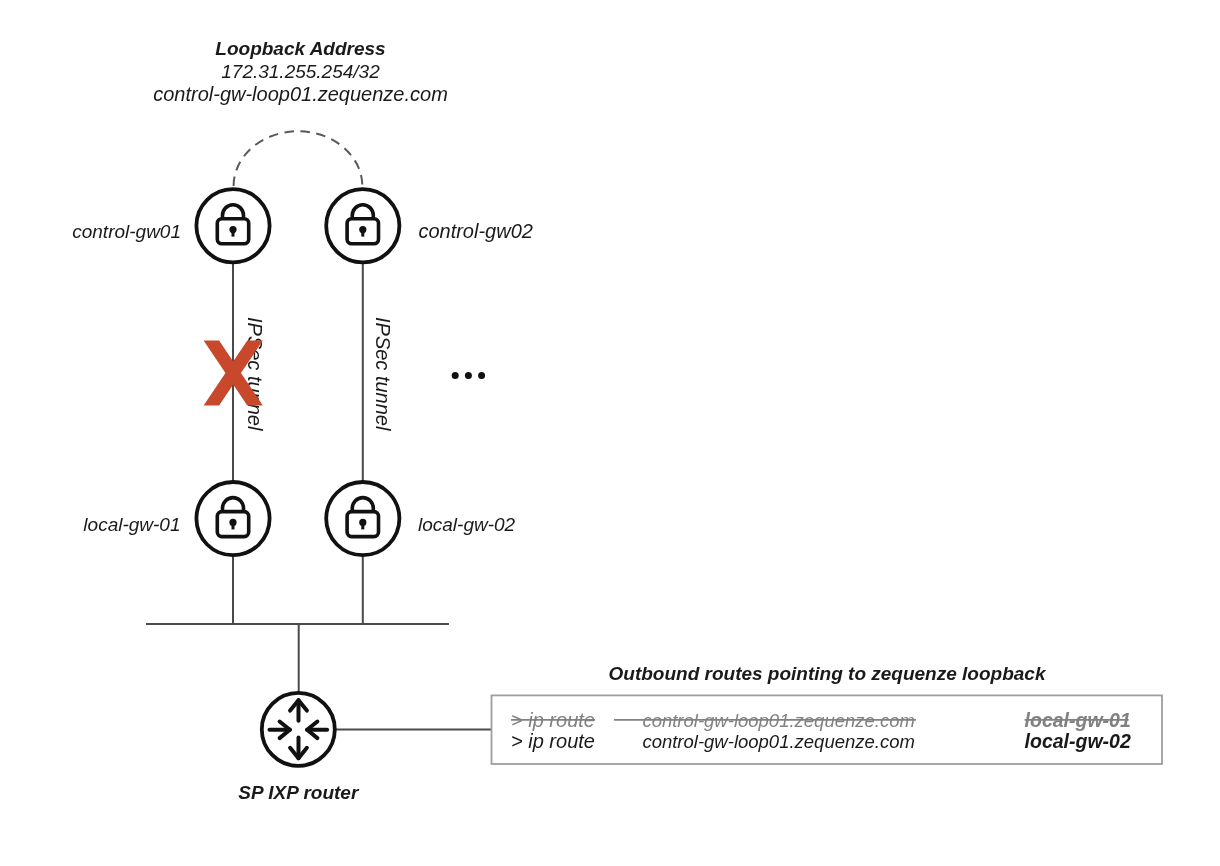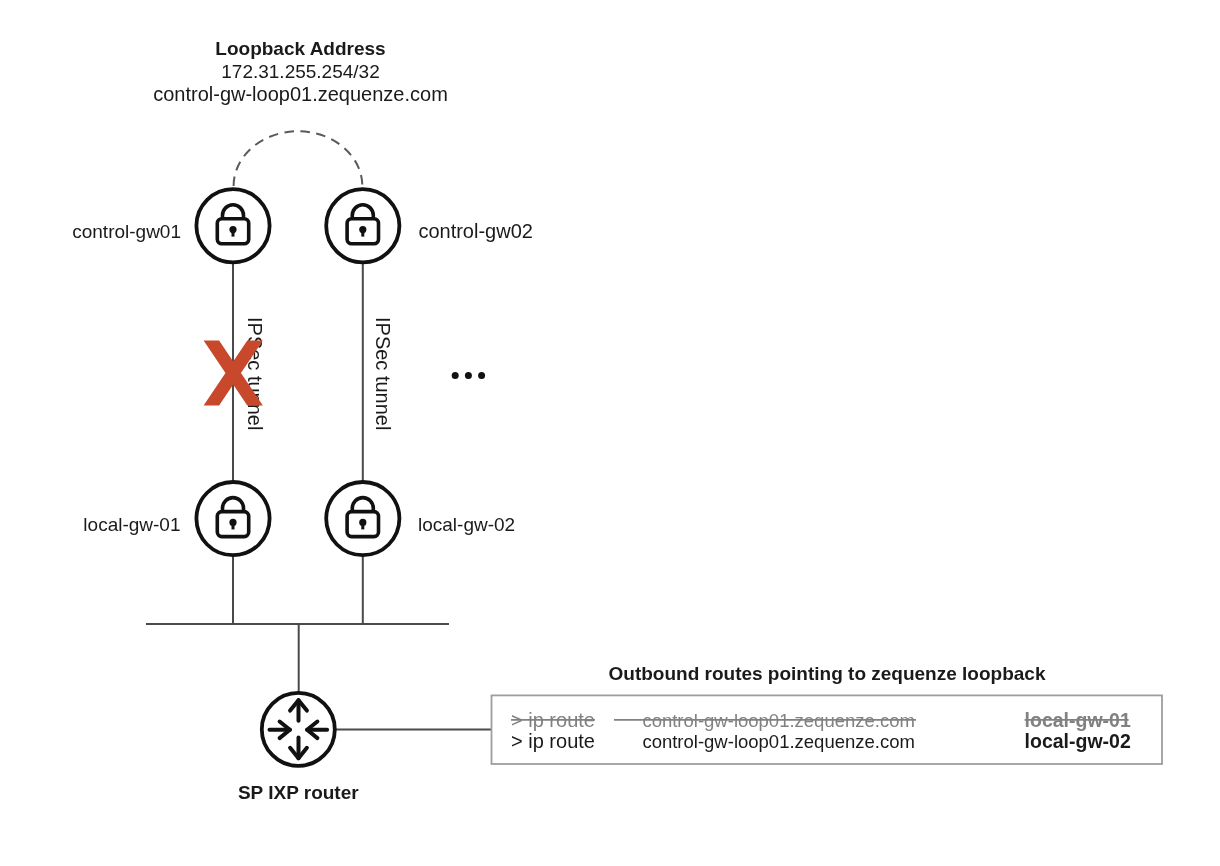--- a/index.html
+++ b/index.html
@@ -1,16 +1,16 @@
 <!DOCTYPE html>
 <html><head>
 <meta charset="utf-8">
 <style>
   html,body{margin:0;padding:0;background:#ffffff;}
-  #stage{position:relative;width:1220px;height:866px;overflow:hidden;background:#fff;}
+  #stage{position:relative;width:1220px;height:866px;overflow:hidden;background:#fff;font-style:italic;}
   svg text{font-family:"Liberation Sans",sans-serif;}
 </style>
 </head>
 <body>
 <div id="stage">
 <svg width="1220" height="866" viewBox="0 0 1220 866" xmlns="http://www.w3.org/2000/svg">
 
   <text x="300.5" y="55" font-size="19" font-weight="bold" fill="#1a1a1a" text-anchor="middle">Loopback Address</text>
   <text x="300.5" y="78" font-size="19" fill="#1a1a1a" text-anchor="middle">172.31.255.254/32</text>
   <text x="300.5" y="101" font-size="20" fill="#1a1a1a" text-anchor="middle">control-gw-loop01.zequenze.com</text>

